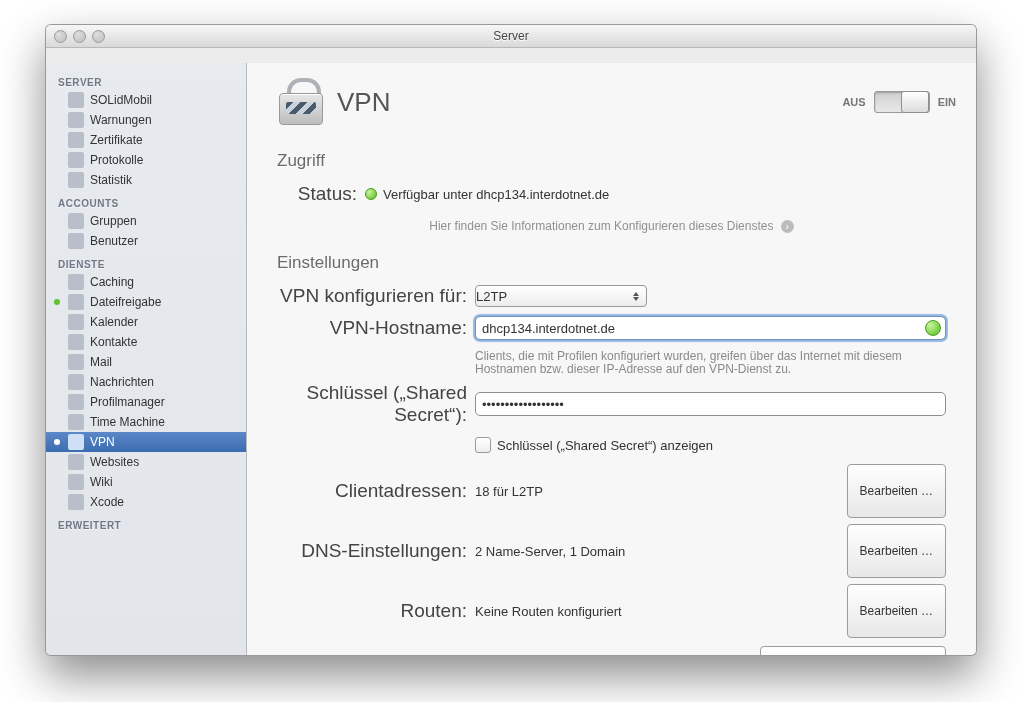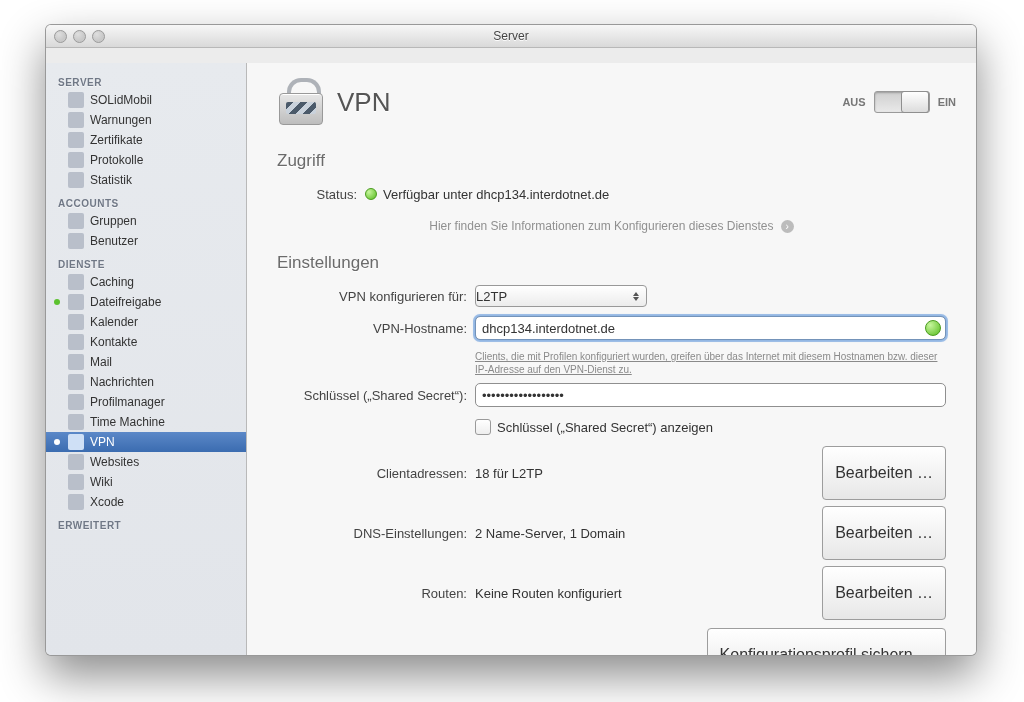--- a/index.html
+++ b/index.html
@@ -191,21 +191,21 @@
     display: flex;
     align-items: center;
     min-height: 26px;
     margin-bottom: 6px;
   }
   .label {
     width: 190px;
     text-align: right;
     padding-right: 8px;
     color: #444;
-    font-size: 13px;
+    font-size: 19px;
   }
   .value {
     flex: 1;
     display: flex;
     align-items: center;
     font-size: 13px;
   }
   .status-dot {
     width: 10px; height: 10px; border-radius: 50%;
     background: radial-gradient(circle at 30% 30%, #c7f69d, #58bb1f);
@@ -269,32 +269,31 @@
   .textfield.focused { outline: 3px solid rgba(94,151,220,0.55); outline-offset:-1px;}
   .textfield .tval { flex:1; }
   .textfield .ok {
     position:absolute; right:4px;
     width:14px;height:14px;border-radius:50%;
     background: radial-gradient(circle at 30% 30%, #c7f69d, #58bb1f);
     border:1px solid #4a9c1e;
   }
   .hint {
     color: #8a8a8a;
-    font-size: 10px;
+    font-size: 12px;
     line-height: 13px;
     padding: 3px 0 6px 198px;
     max-width: 620px;
-    text-decoration: underline;
   }
   .btn {
     height: 20px;
     background: linear-gradient(#fff,#e7e7e7);
     border: 1px solid #9d9d9d;
     border-radius: 4px;
-    font-size: 16px;
+    font-size: 12px;
     color: #333;
     padding: 16px 12px;
     display: inline-flex;
     align-items: center;
     box-shadow: 0 1px 0 #fff inset;
     margin-left: 8px;
   }
   .cb {
     width:14px;height:14px;border:1px solid #9a9a9a;border-radius:3px;background:linear-gradient(#fff,#eee);
     margin-right:6px;

